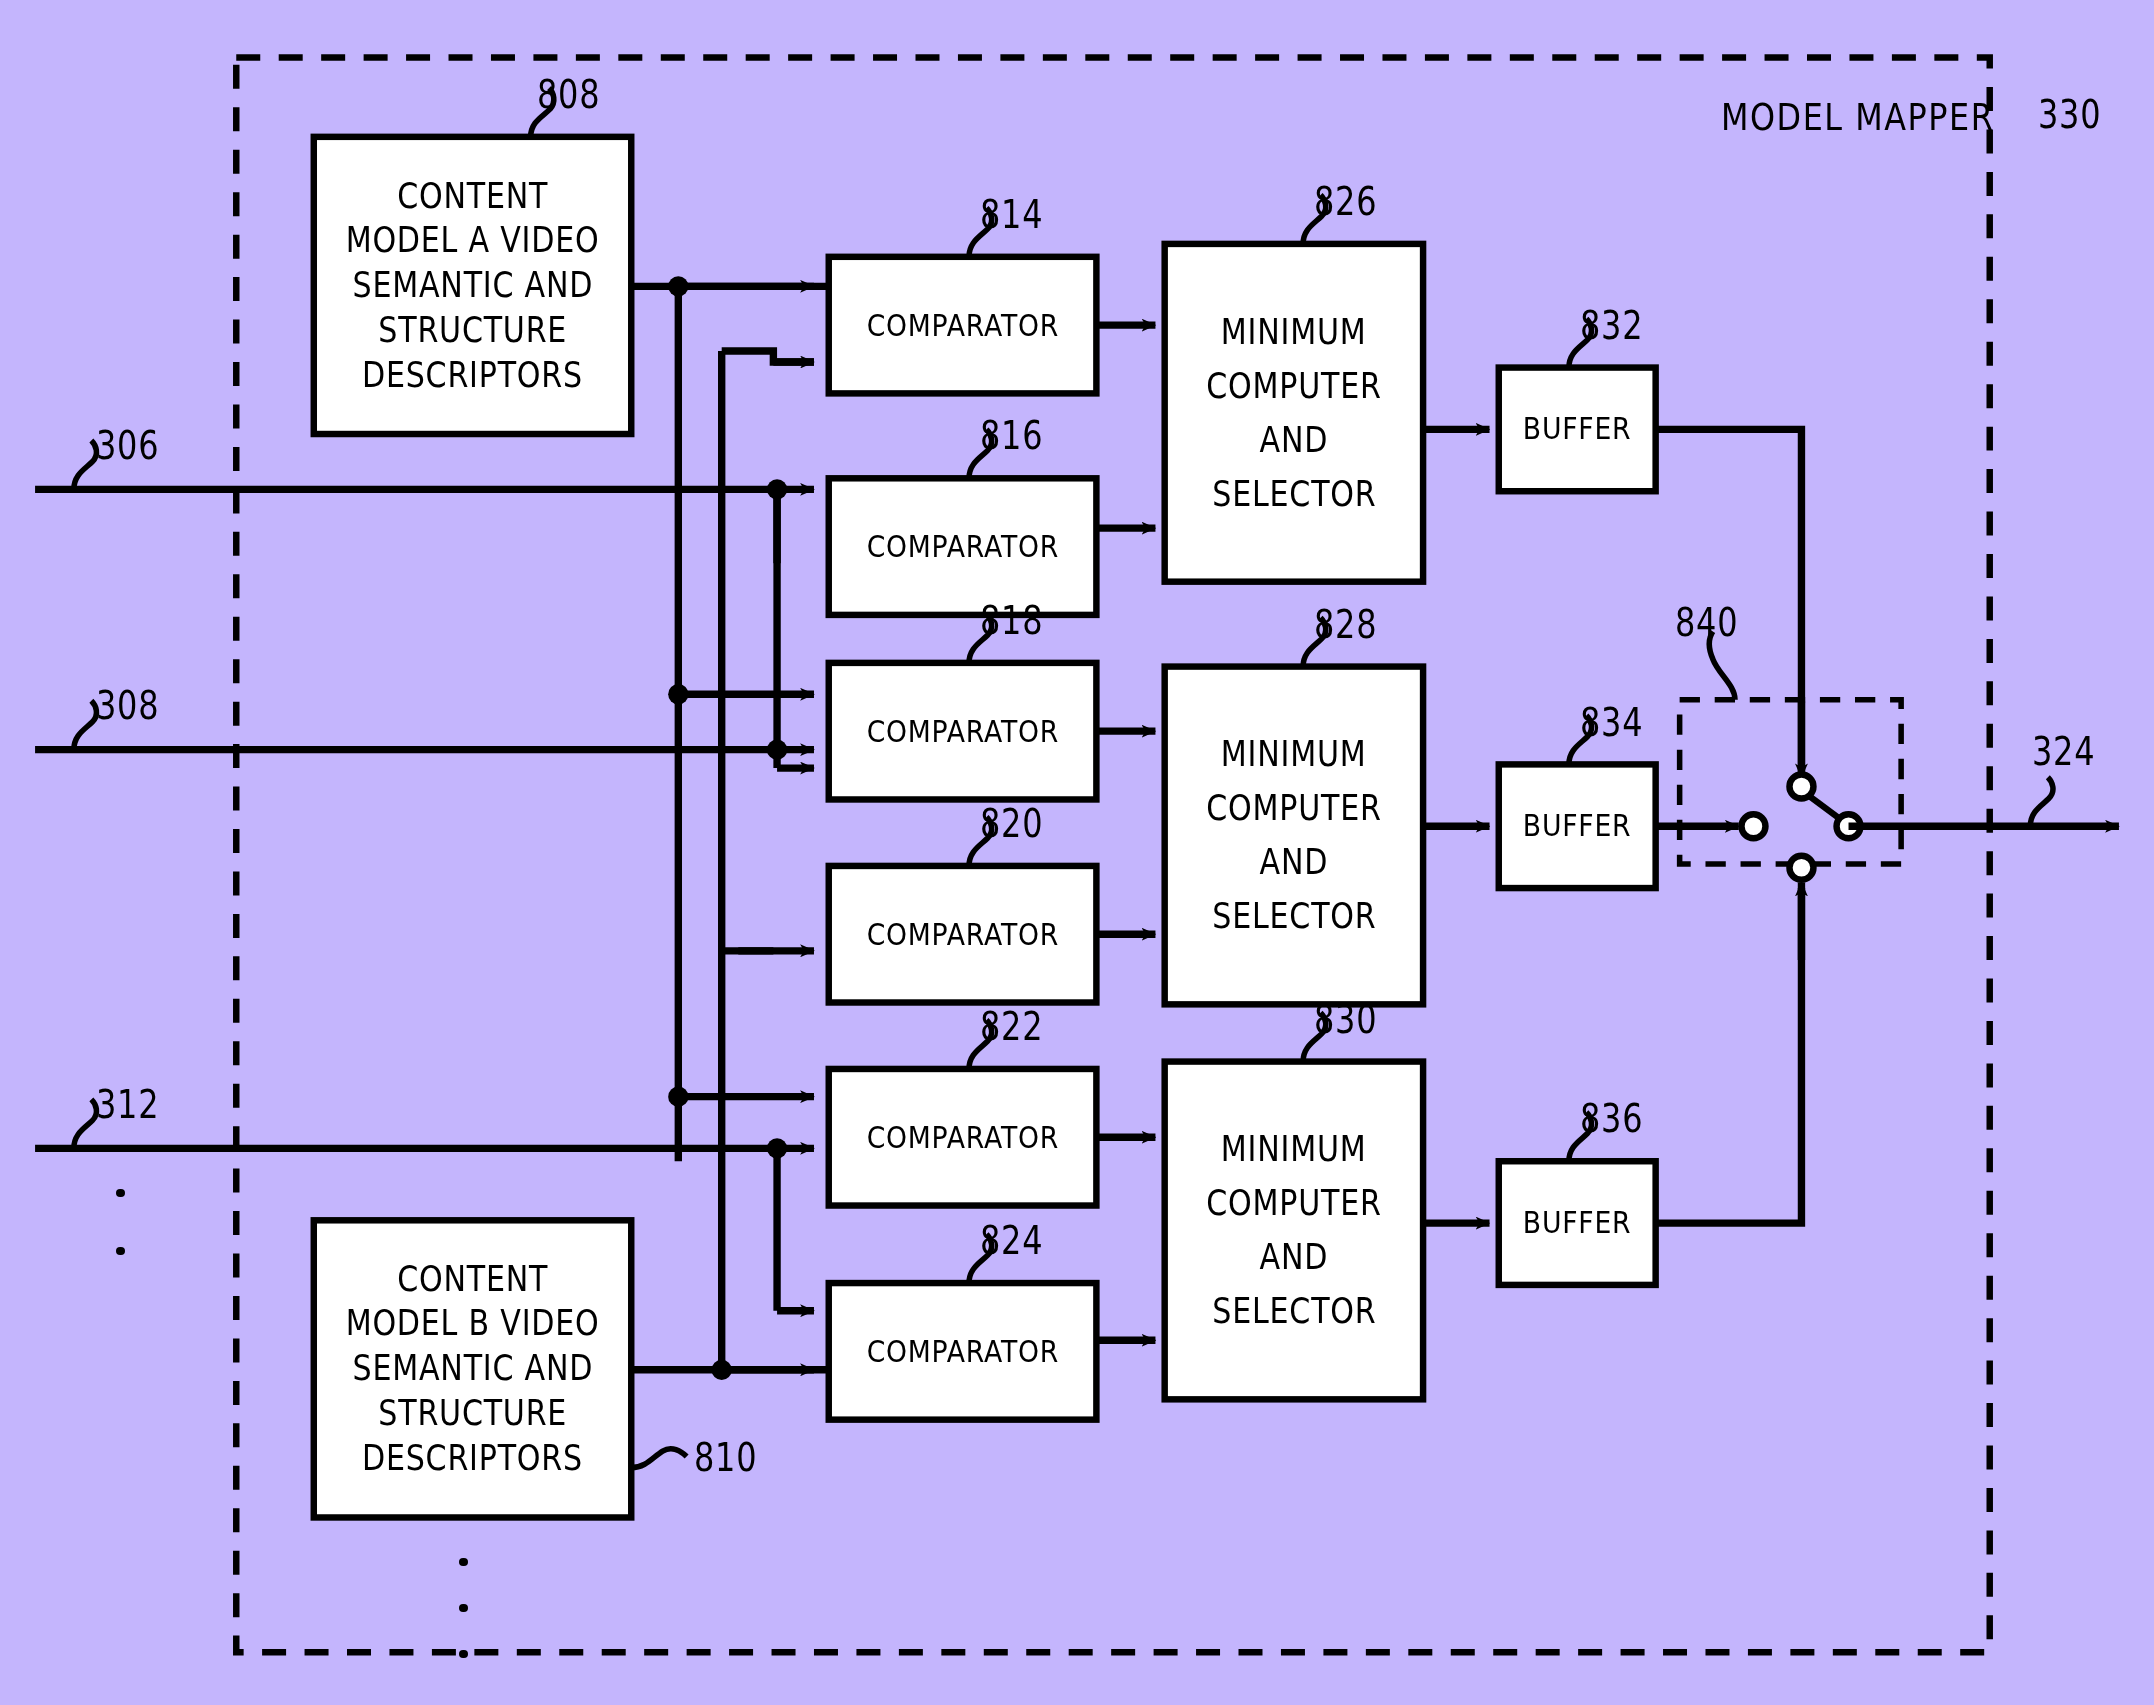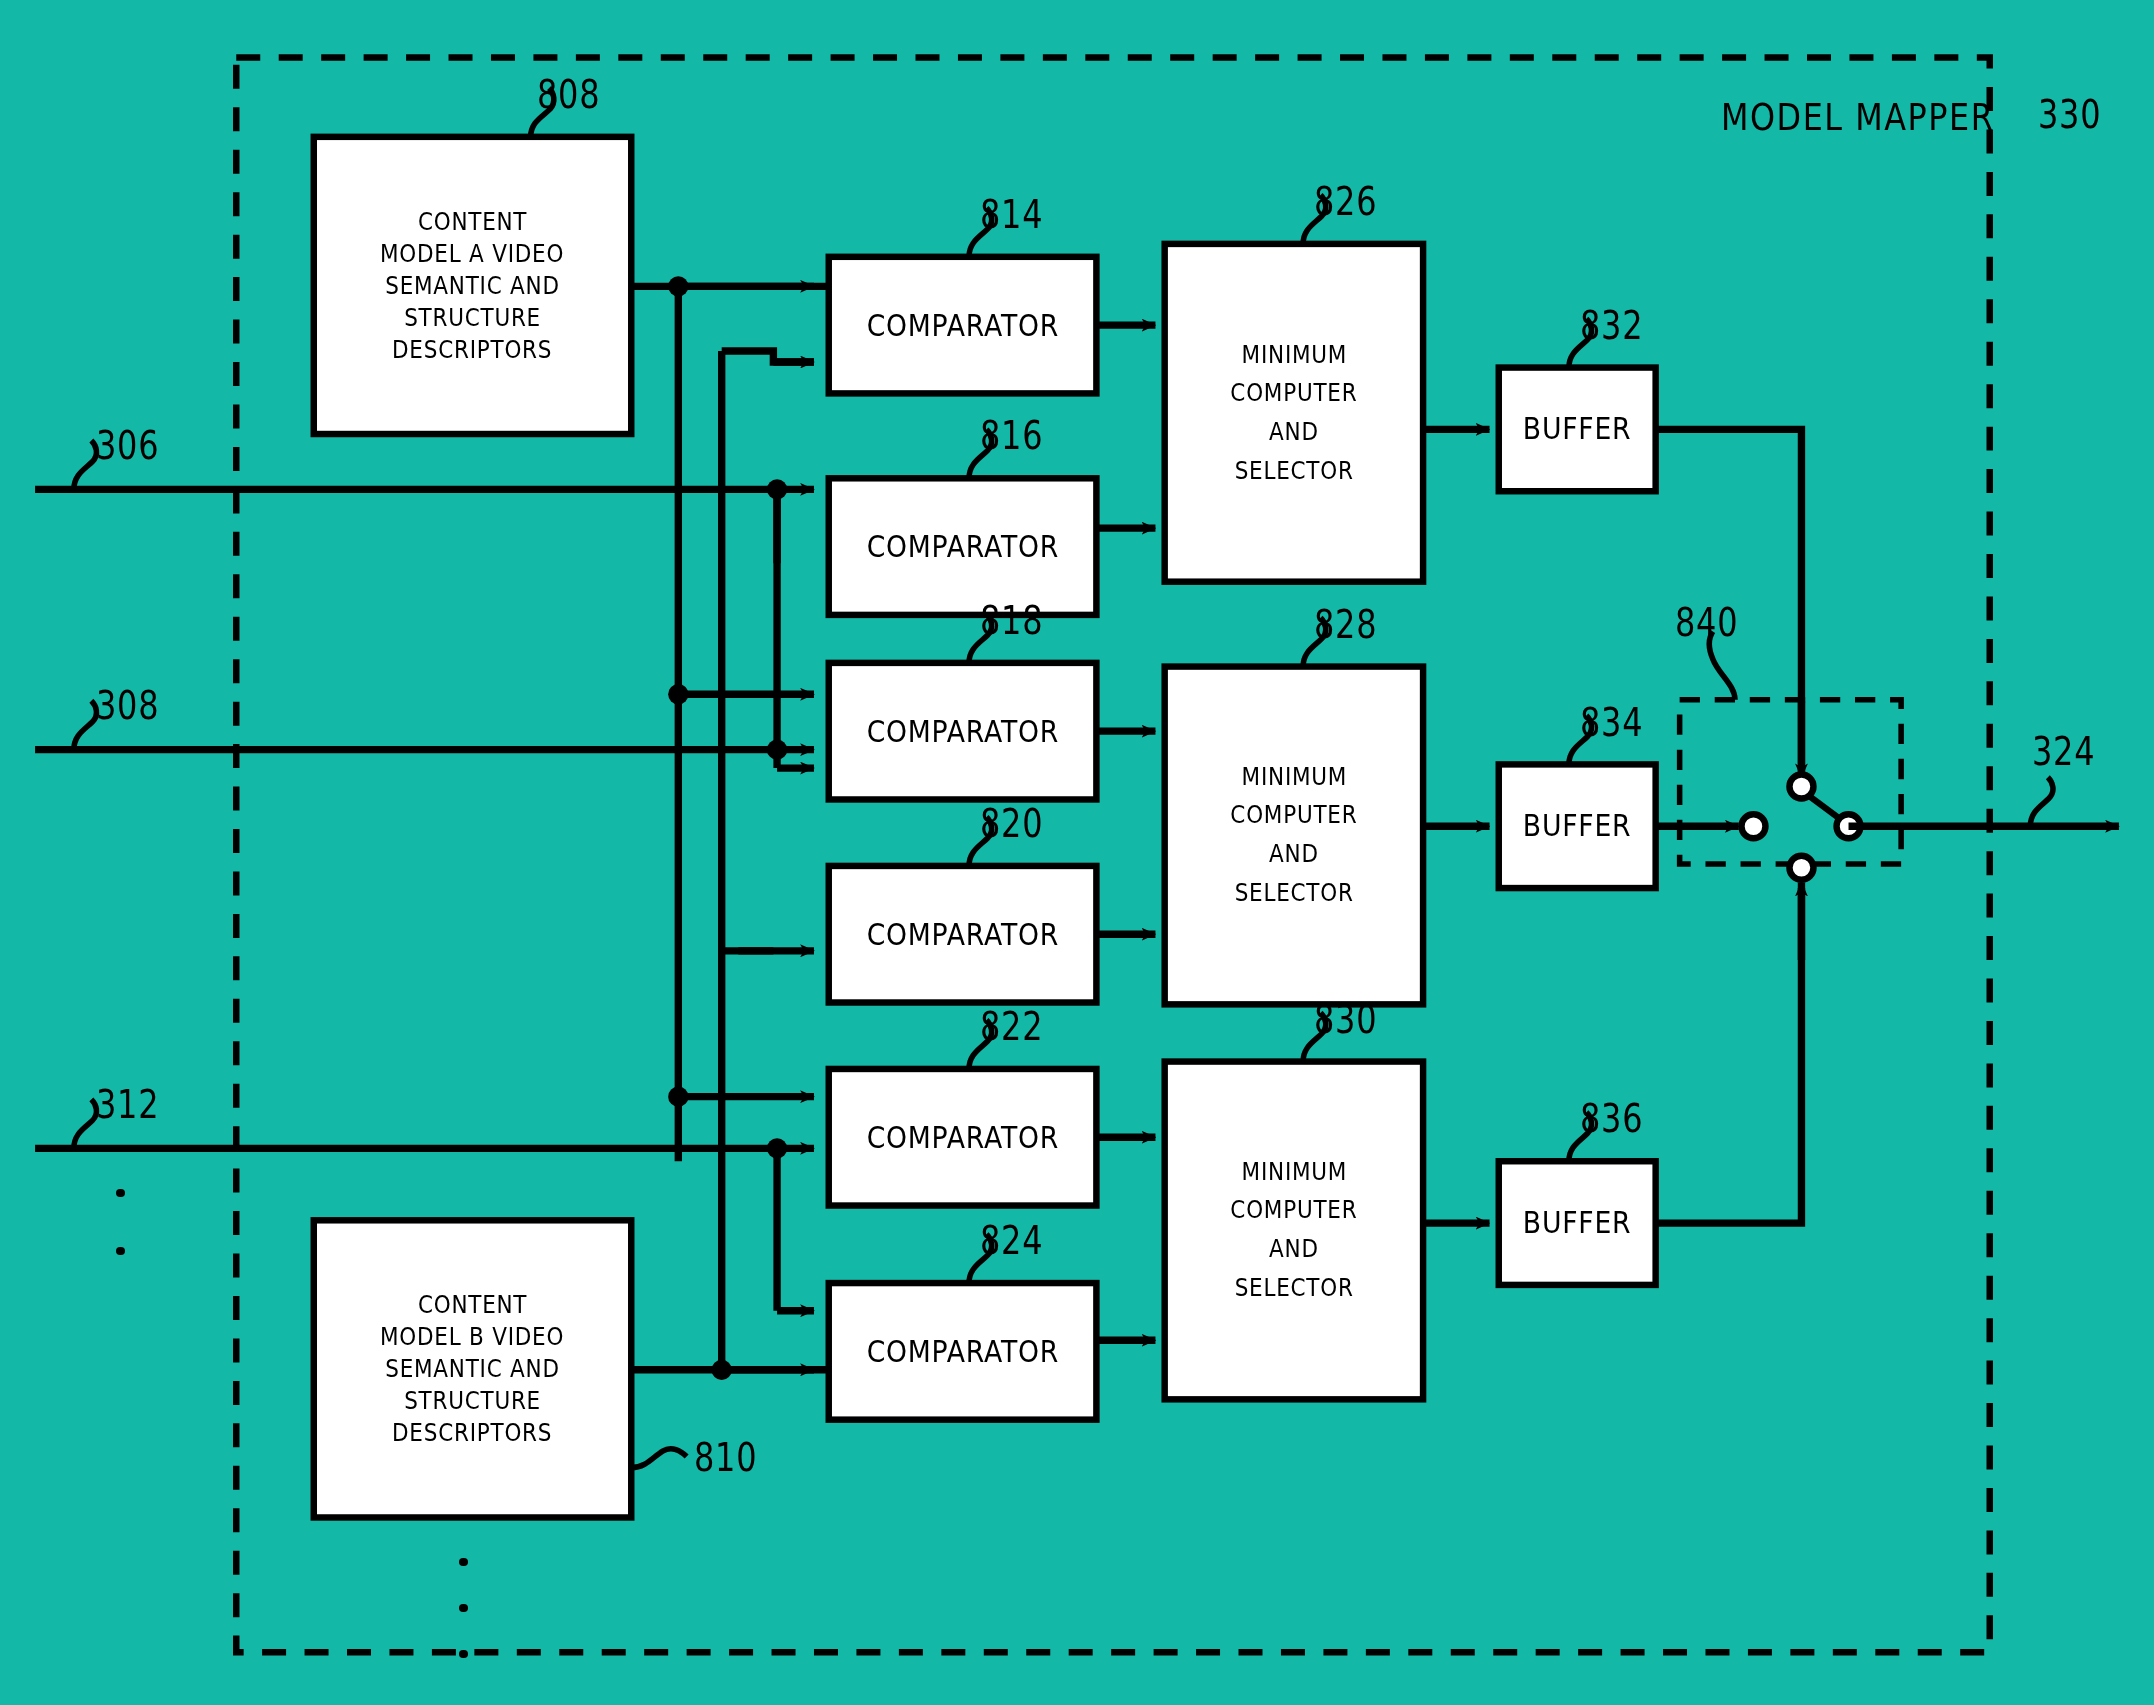--- a/index.html
+++ b/index.html
@@ -7,21 +7,21 @@
     padding: 0;
     background: #ffffff;
   }
   body {
     font-family: "DejaVu Sans Condensed", "Liberation Sans", sans-serif;
   }
   #stage {
     position: relative;
     width: 2154px;
     height: 1706px;
-    background: #14b8a6;
+    background: #c4b5fd;
     overflow: hidden;
   }
   #svg-layer {
     position: absolute;
     top: 0; left: 0;
     width: 2154px;
     height: 1706px;
   }
   .ref-num {
     position: absolute;
@@ -36,21 +36,21 @@
   }
   .box-label {
     position: absolute;
     display: flex;
     flex-direction: column;
     align-items: center;
     justify-content: center;
     text-align: center;
     color: #000;
     font-family: "DejaVu Sans", "Liberation Sans", sans-serif;
-    font-size: 25px;
+    font-size: 35px;
     line-height: 1.28;
     letter-spacing: 0.9px;
     pointer-events: none;
   }
   .box-label > span { display: block; transform: scaleX(0.86); }
   .frame-title {
     position: absolute;
     font-family: "DejaVu Sans", "Liberation Sans", sans-serif;
     font-size: 37px;
     letter-spacing: 1.8px;

